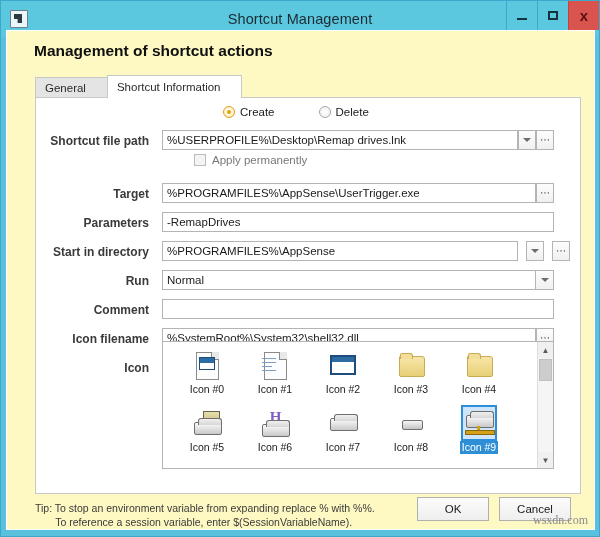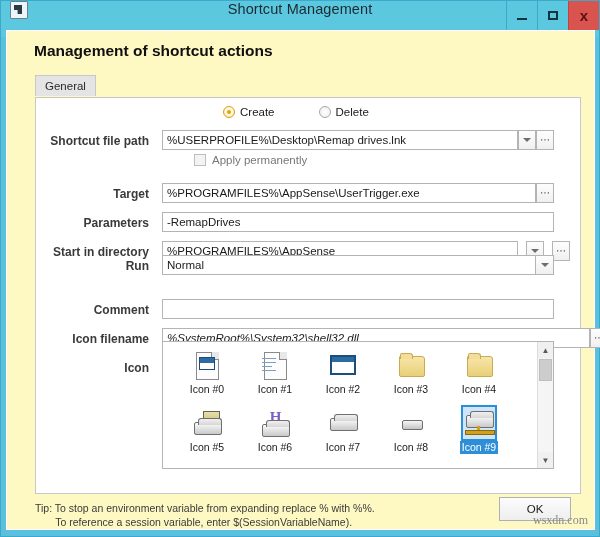--- a/index.html
+++ b/index.html
@@ -22,21 +22,21 @@
     height: 537px;
     box-sizing: border-box;
     background: #5bc0de;
     border: 1px solid #3ba9c9;
   }
   .titlebar {
     position: relative;
     height: 36px;
     background: #5bc8e0;
     display: flex;
-    align-items: flex-start;
+    align-items: center;
     text-decoration: underline;
   }
   .title-icon {
     width: 16px;
     height: 16px;
     margin-left: 9px;
     background: #eaf6fa;
     border: 1px solid #6a7f88;
     border-radius: 1px;
     position: relative;
@@ -115,21 +115,21 @@
   
   .tabstrip {
     position: absolute;
     left: 28px;
     top: 44px;
     display: flex;
     align-items: flex-end;
     font-size: 11.5px;
   }
   .tab {
-    padding: 4px 9px 4px 9px;
+    padding: 4px 21px 4px 9px;
     border: 1px solid #c8c8c8;
     border-bottom: none;
     background: #e4e4e4;
     color: #2a2a2a;
     margin-right: -1px;
     box-sizing: border-box;
     height: 21px;
     line-height: 13px;
   }
   .tab.active {
@@ -518,20 +518,21 @@
       </div>
     </div>
   </div>
 
   <div class="client">
 
     <div class="page-title">Management of shortcut actions</div>
 
     <div class="tabstrip">
       <div class="tab">General</div>
+      <div class="tab active">Shortcut Information</div>
     </div>
 
     <div class="tabpanel">
 
       <div class="radios">
         <div class="radio">
           <span class="rdo on"></span>
           <span>Create</span>
         </div>
         <div class="radio">
@@ -587,21 +588,21 @@
             <div class="btn-small">
               <span class="caret"></span>
             </div>
             <div class="btn-small">
               <span class="dots">⋯</span>
             </div>
           </div>
         </div>
       </div>
 
-      <div class="row" style="top:157px;">
+      <div class="row" style="top:172px;">
         <div class="lbl">Run</div>
         <div class="ctl">
           <div style="display:flex;">
             <div class="input" style="width:374px;">Normal</div>
             <div class="btn-small" style="border-left:none;">
               <span class="caret"></span>
             </div>
           </div>
         </div>
       </div>
@@ -610,21 +611,21 @@
         <div class="lbl">Comment</div>
         <div class="ctl">
           <div class="input" style="width:392px;"></div>
         </div>
       </div>
 
       <div class="row" style="top:230px;">
         <div class="lbl">Icon filename</div>
         <div class="ctl">
           <div style="display:flex;">
-            <div class="input" style="width:428px;font-style:italic;">%SystemRoot%\System32\shell32.dll</div>
+            <div class="input" style="width:374px;">%SystemRoot%\System32\shell32.dll</div>
             <div class="btn-small">
               <span class="dots">⋯</span>
             </div>
           </div>
         </div>
       </div>
 
       <div class="row" style="top:259px;">
         <div class="lbl">Icon</div>
       </div>
@@ -728,17 +729,18 @@
         </div>
       </div>
 
     </div>
 
     <div class="tip">Tip: To stop an environment variable from expanding replace % with %%.
        To reference a session variable, enter $(SessionVariableName).</div>
 
     <div class="footer-buttons">
       <div class="btn">OK</div>
+      <div class="btn">Cancel</div>
     </div>
 
     <div class="watermark">wsxdn.com</div>
   </div>
 </div>
 
 </body></html>

